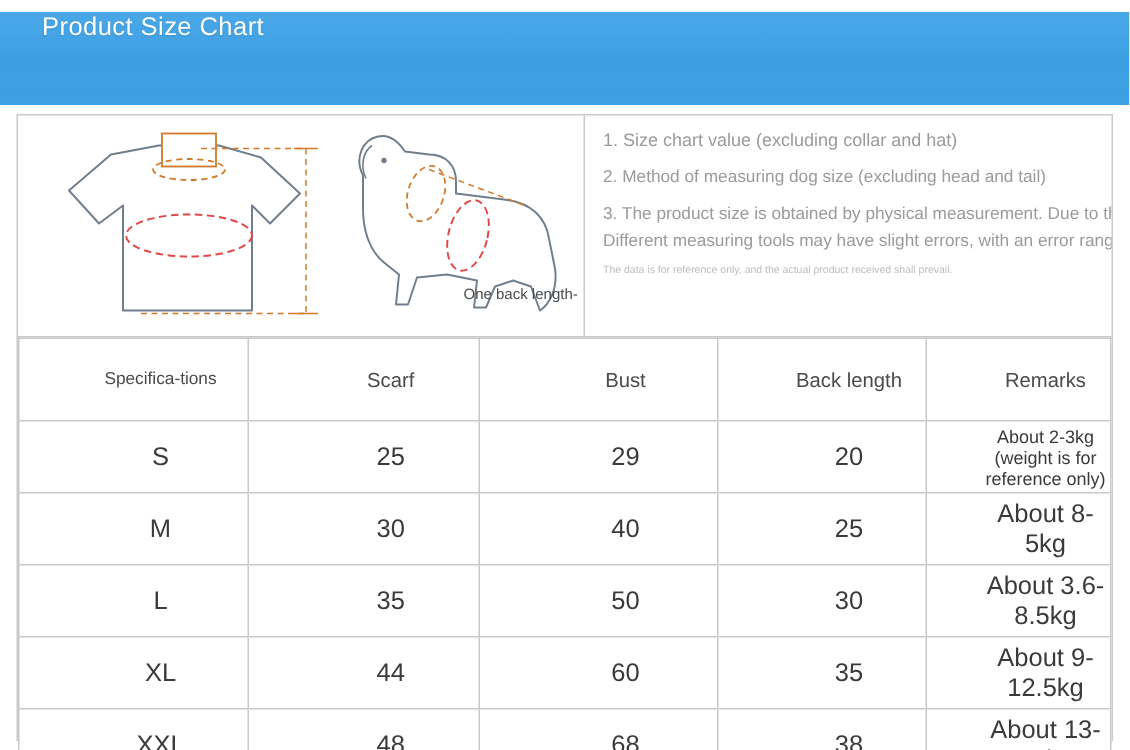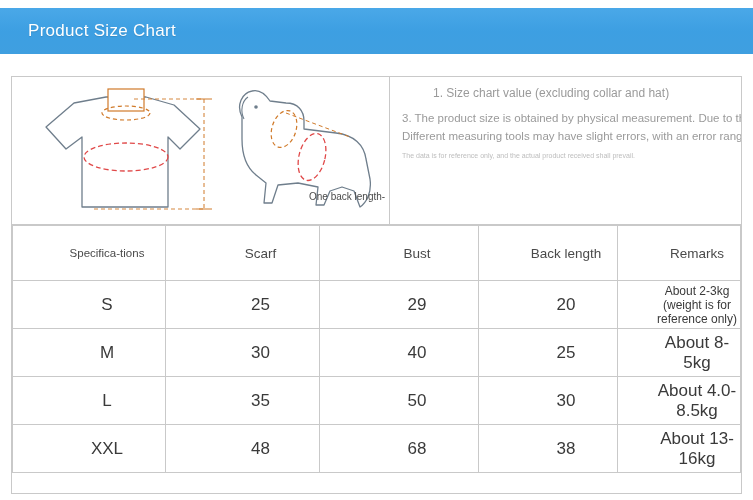--- a/index.html
+++ b/index.html
@@ -19,24 +19,24 @@
     height: 500px;
     background: #ffffff;
   }
 
   
   .banner {
     position: absolute;
     left: 0;
     top: 8px;
     width: 753px;
-    height: 46px;
+    height: 62px;
     background: linear-gradient(to bottom, #4aa8e8 0%, #3d9fe2 50%, #3f9fe0 100%);
     display: flex;
-    align-items: center;
+    align-items: flex-start;
   }
   .banner-title {
     color: #ffffff;
     font-size: 17px;
     letter-spacing: 0.3px;
     margin-left: 28px;
     text-shadow: 0 1px 1px rgba(0,0,0,0.12);
   }
 
   
@@ -74,21 +74,21 @@
     box-sizing: border-box;
     overflow: hidden;
   }
   .note {
     color: #9a9a9a;
     font-size: 11.5px;
     line-height: 14px;
     margin-bottom: 11px;
     white-space: nowrap;
   }
-  .note.n1 { font-size: 12px; margin-left: 31px; }
+  .note.n1 { font-size: 12px; }
   .note.n3 { margin-bottom: 4px; }
   .note.n4 { margin-bottom: 8px; }
   .note.small {
     font-size: 7px;
     color: #bdbdbd;
     line-height: 9px;
   }
 
   
   .shirt-svg, .dog-svg { position: absolute; }
@@ -182,20 +182,21 @@
           <ellipse cx="100" cy="74" rx="13" ry="24" fill="none" stroke="#e04848" stroke-width="1.3" stroke-dasharray="5 3" transform="rotate(14 100 74)"></ellipse>
 
           <line x1="74" y1="30" x2="138" y2="54" stroke="#d07a2a" stroke-width="1" stroke-dasharray="4 3"></line>
         </svg>
 
         <div class="backlen-label">One back length-</div>
       </div>
 
       <div class="illus-right">
         <div class="note n1">1. Size chart value (excluding collar and hat)</div>
+        <div class="note n2">2. Method of measuring dog size (excluding head and tail)</div>
         <div class="note n3">3. The product size is obtained by physical measurement. Due to the meas</div>
         <div class="note n4">Different measuring tools may have slight errors, with an error range of 1-2c</div>
         <div class="note small">The data is for reference only, and the actual product received shall prevail.</div>
       </div>
     </div>
 
     <table class="size">
       <thead>
         <tr>
           <th class="spec col-spec">Specifica-tions</th>
@@ -218,21 +219,28 @@
           <td>30</td>
           <td>40</td>
           <td>25</td>
           <td class="remark">About 8-5kg</td>
         </tr>
         <tr>
           <td>L</td>
           <td>35</td>
           <td>50</td>
           <td>30</td>
-          <td class="remark">About 4.0-8.5kg</td>
+          <td class="remark">About 3.6-8.5kg</td>
+        </tr>
+        <tr>
+          <td>XL</td>
+          <td>44</td>
+          <td>60</td>
+          <td>35</td>
+          <td class="remark">About 9-12.5kg</td>
         </tr>
         <tr>
           <td>XXL</td>
           <td>48</td>
           <td>68</td>
           <td>38</td>
           <td class="remark">About 13-16kg</td>
         </tr>
       </tbody>
     </table>

